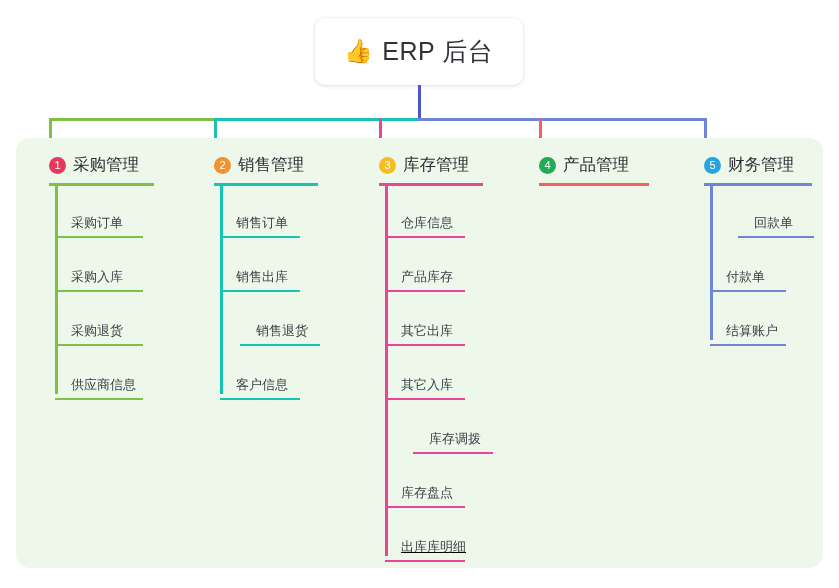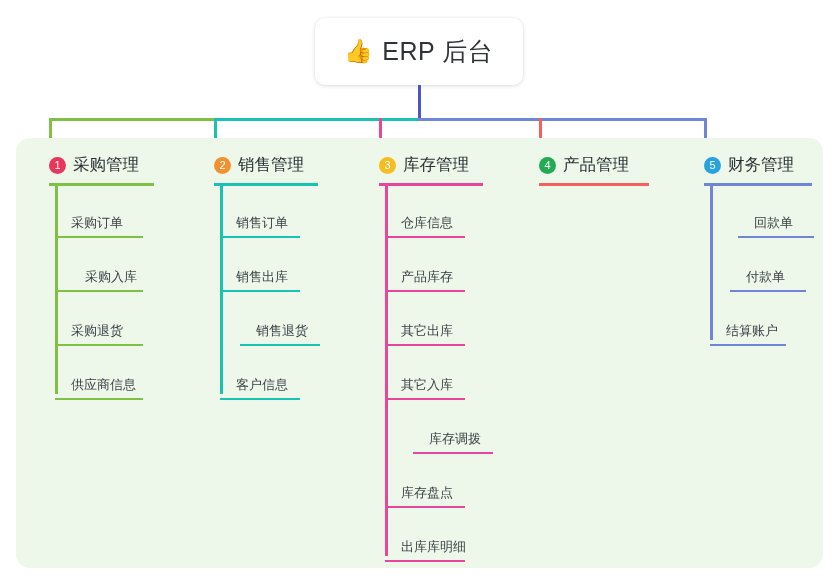--- a/index.html
+++ b/index.html
@@ -85,21 +85,21 @@
           <span class="badge" style="background: rgb(232, 55, 90);">1</span>
           <span class="col-title">采购管理</span>
         </div>
         <div class="head-rule" style="width: 105px; margin-left: 6px; background: rgb(126, 193, 67);"></div>
         <div class="items" style="position: relative; height: 224px;">
           <div class="branch" style="left: 12px; top: 0px; height: 208px; background: rgb(126, 193, 67);"></div>
           <div class="item" style="left: 12px; top: 28px;">
             <span class="txt">采购订单</span>
             <div class="rule" style="width: 88px; background: rgb(126, 193, 67);"></div>
           </div>
-          <div class="item" style="left: 12px; top: 82px; text-align: right;">
+          <div class="item" style="left: 12px; top: 82px;">
             <span class="txt">采购入库</span>
             <div class="rule" style="width: 88px; background: rgb(126, 193, 67);"></div>
           </div>
           <div class="item" style="left: 12px; top: 190px;">
             <span class="txt">供应商信息</span>
             <div class="rule" style="width: 88px; background: rgb(126, 193, 67);"></div>
           </div>
           <div class="item" style="left: 12px; top: 136px;">
             <span class="txt">采购退货</span>
             <div class="rule" style="width: 88px; background: rgb(126, 193, 67);"></div>
@@ -157,21 +157,21 @@
             <div class="rule" style="width: 80px; background: rgb(232, 69, 155);"></div>
           </div>
           <div class="item" style="left: 12px; top: 244px; margin-left: 28px;">
             <span class="txt">库存调拨</span>
             <div class="rule" style="width: 80px; background: rgb(232, 69, 155);"></div>
           </div>
           <div class="item" style="left: 12px; top: 298px;">
             <span class="txt">库存盘点</span>
             <div class="rule" style="width: 80px; background: rgb(232, 69, 155);"></div>
           </div>
-          <div class="item" style="left: 12px; top: 352px;">
+          <div class="item" style="left: 12px; top: 352px; text-decoration: underline;">
             <span class="txt">出库库明细</span>
             <div class="rule" style="width: 80px; background: rgb(232, 69, 155);"></div>
           </div>
         </div>
       </div>
       <div class="column" style="left: 517px; width: 150px;">
         <div class="col-head" style="padding-left: 6px; margin-top: 12px;">
           <span class="badge" style="background: rgb(33, 171, 82);">4</span>
           <span class="col-title">产品管理</span>
         </div>
@@ -182,21 +182,21 @@
           <span class="badge" style="background: rgb(41, 163, 224);">5</span>
           <span class="col-title">财务管理</span>
         </div>
         <div class="head-rule" style="width: 108px; margin-left: 6px; background: rgb(111, 134, 216);"></div>
         <div class="items" style="position: relative; height: 170px;">
           <div class="branch" style="left: 12px; top: 0px; height: 154px; background: rgb(111, 134, 216);"></div>
           <div class="item" style="left: 12px; top: 28px; margin-left: 28px;">
             <span class="txt">回款单</span>
             <div class="rule" style="width: 76px; background: rgb(111, 134, 216);"></div>
           </div>
-          <div class="item" style="left: 12px; top: 82px; padding-left: 20px;">
+          <div class="item" style="left: 12px; top: 82px;">
             <span class="txt">付款单</span>
             <div class="rule" style="width: 76px; background: rgb(111, 134, 216);"></div>
           </div>
           <div class="item" style="left: 12px; top: 136px;">
             <span class="txt">结算账户</span>
             <div class="rule" style="width: 76px; background: rgb(111, 134, 216);"></div>
           </div>
         </div>
       </div>
     </div>

